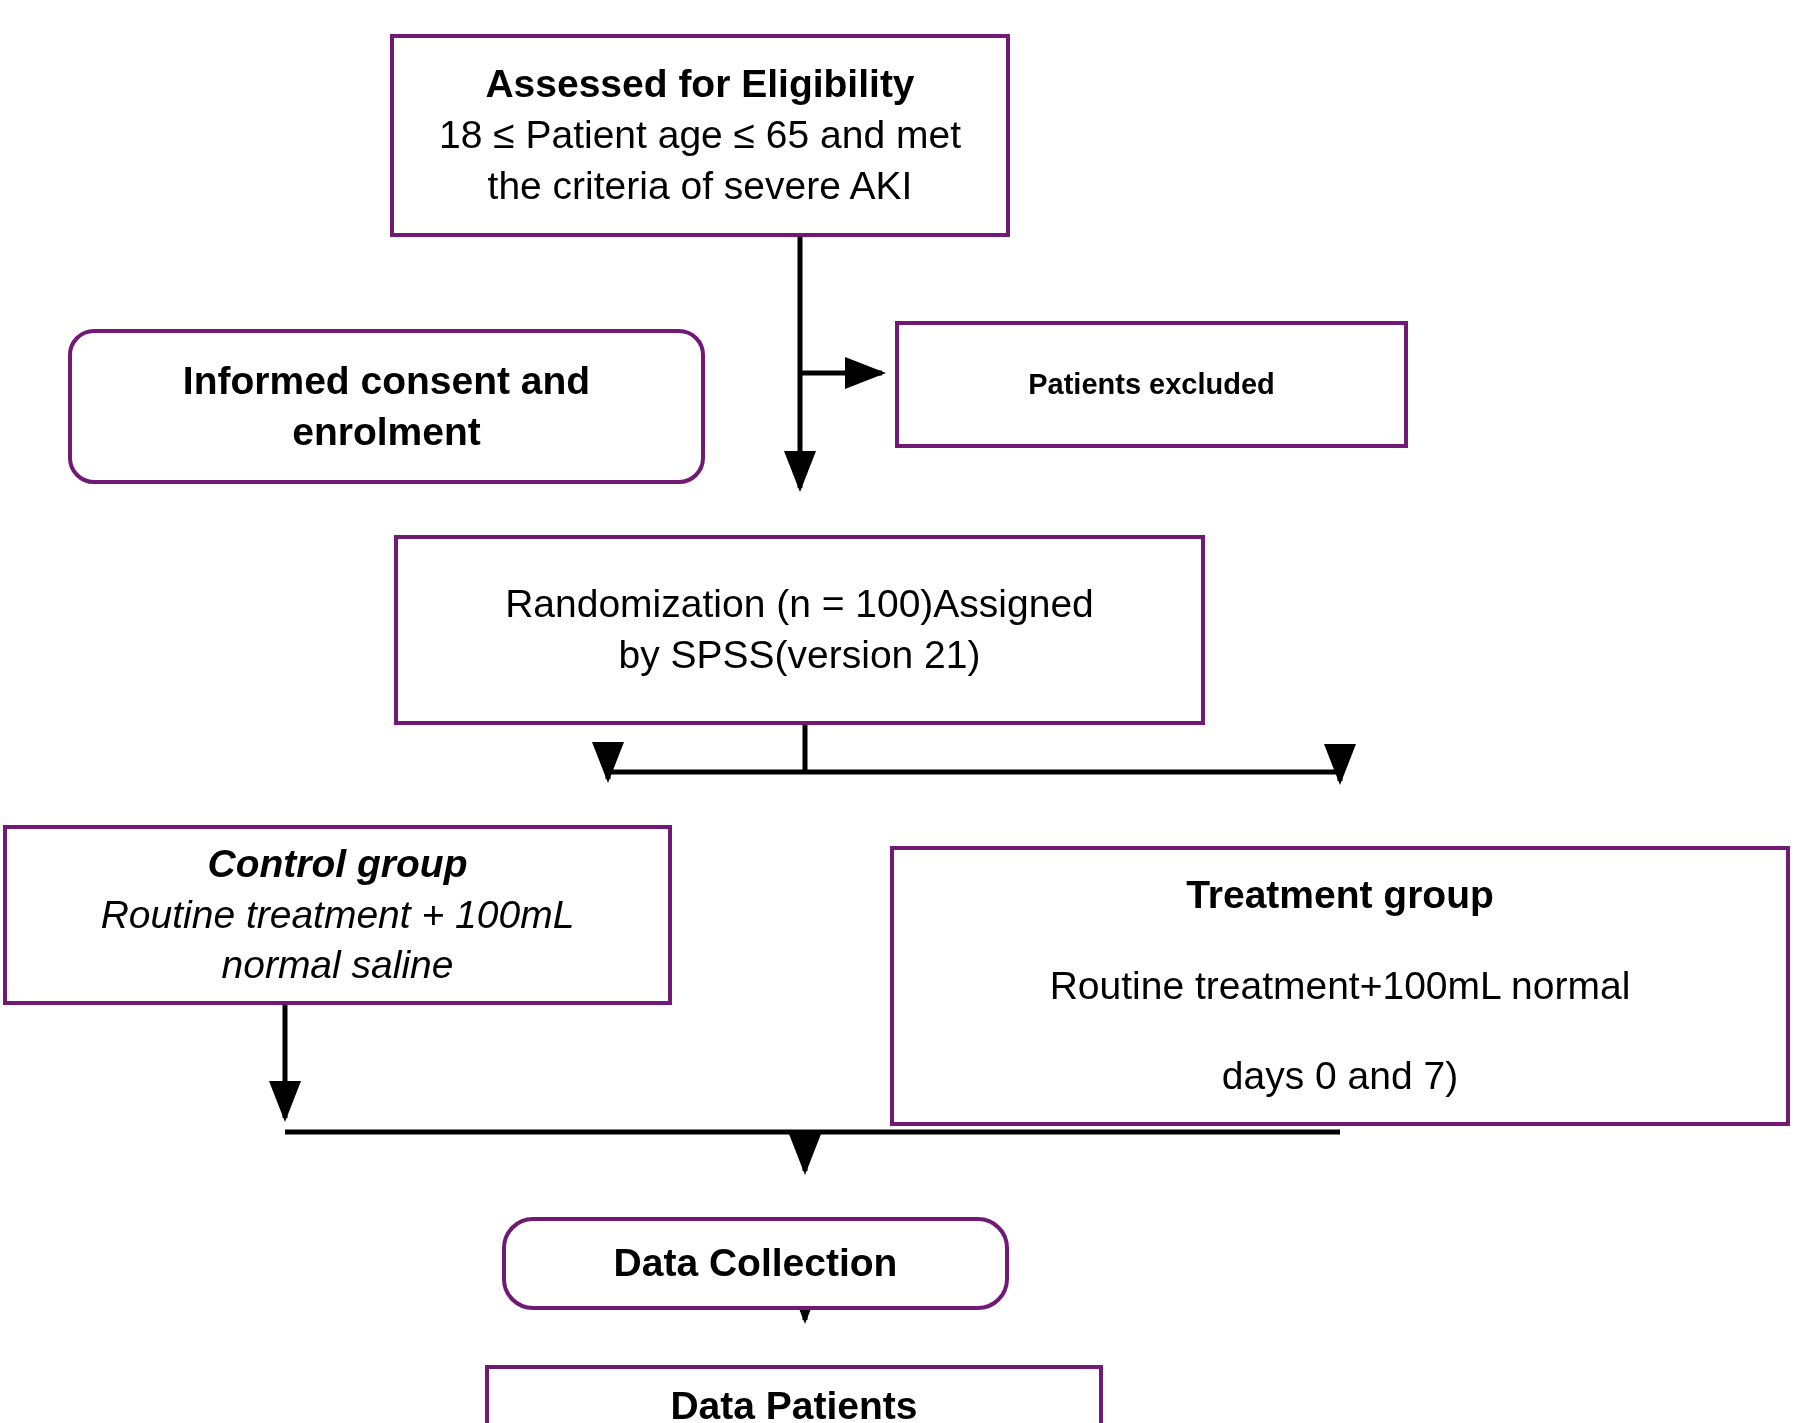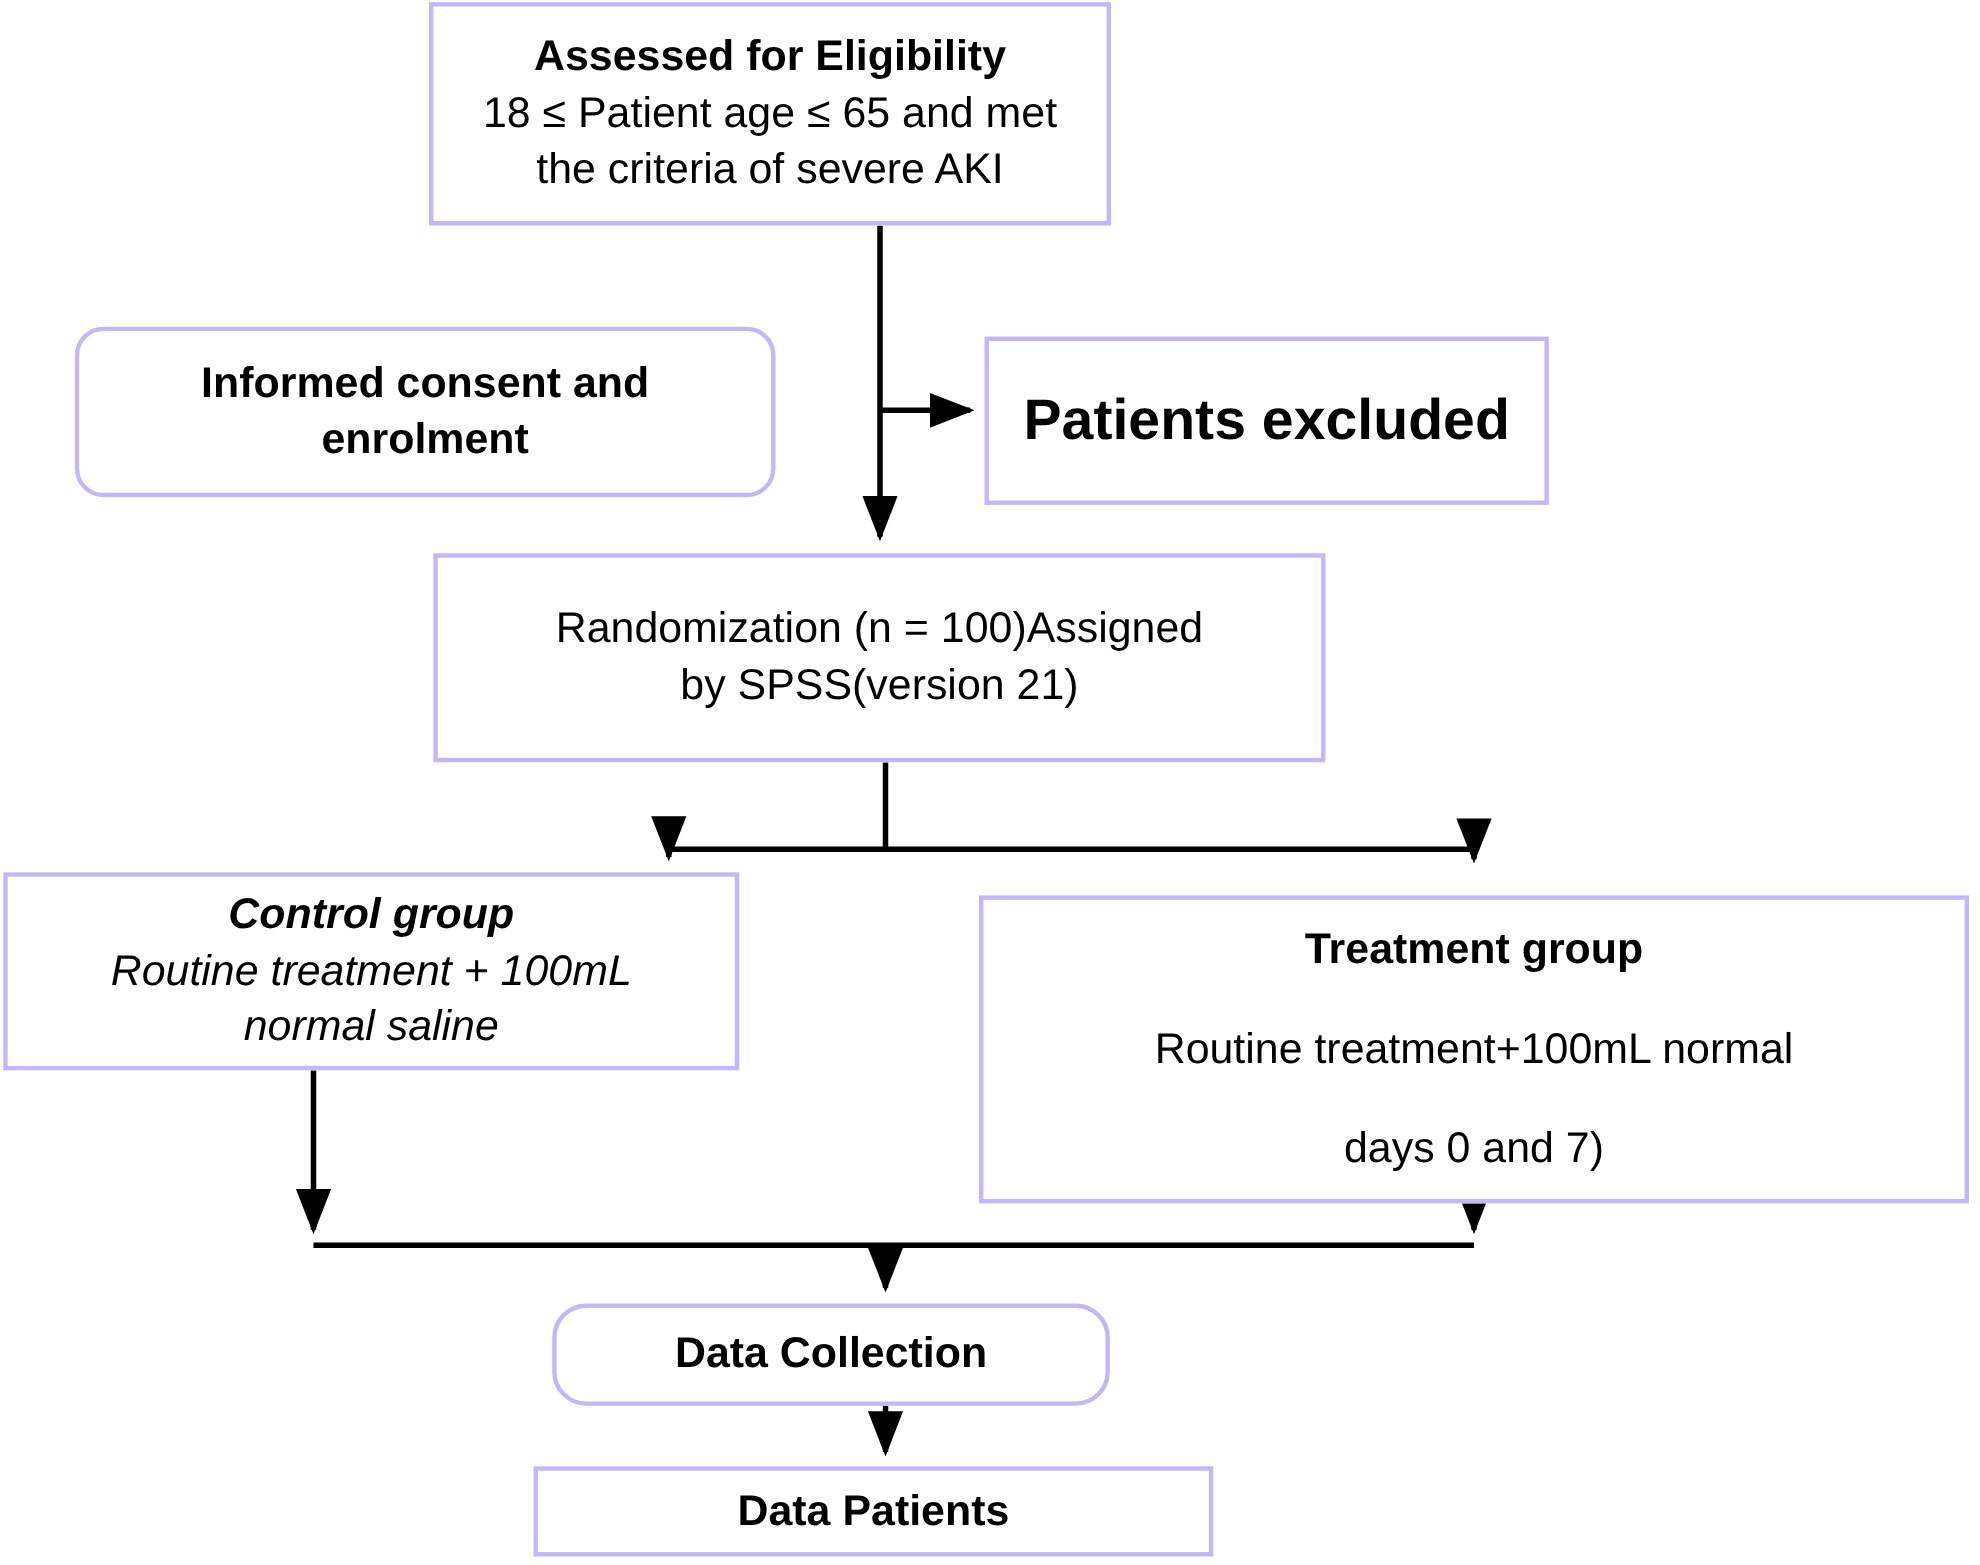--- a/index.html
+++ b/index.html
@@ -12,41 +12,42 @@
     width: 1800px;
     height: 1423px;
     background: #ffffff;
     font-family: "Liberation Sans", sans-serif;
     color: #000000;
     overflow: hidden;
   }
   .node {
     position: absolute;
     box-sizing: border-box;
-    border: 4px solid #c4b5fd;
+    border: 4px solid #701a75;
     background: #ffffff;
     display: flex;
     flex-direction: column;
     align-items: center;
     justify-content: center;
     text-align: center;
     line-height: 1.30;
     padding: 4px 10px;
+    margin-top: 32px;
   }
   .node .ln {
     display: block;
     white-space: nowrap;
   }
   .ln.bold {
     font-weight: bold;
   }
   
   #node-assessed      { left: 390px;  top: 2px;    width: 620px; height: 203px; font-size: 39px; }
   #node-consent       { left: 68px;   top: 297px;  width: 637px; height: 155px; font-size: 39px; border-radius: 26px; }
-  #node-excluded      { left: 895px;  top: 306px;  width: 513px; height: 153px; font-size: 52px; }
+  #node-excluded      { left: 895px;  top: 289px;  width: 513px; height: 127px; font-size: 29px; }
   #node-randomization { left: 394px;  top: 503px;  width: 811px; height: 190px; font-size: 39px; }
   #node-control       { left: 3px;    top: 793px;  width: 669px; height: 180px; font-size: 39px; font-style: italic; }
   #node-treatment     { left: 890px;  top: 814px;  width: 900px; height: 280px; font-size: 39px; gap: 40px; }
   #node-collection    { left: 502px;  top: 1185px; width: 507px; height: 93px;  font-size: 39px; border-radius: 31px; }
   #node-analysis      { left: 485px;  top: 1333px; width: 618px; height: 82px;  font-size: 39px; }
 
   #edges {
     position: absolute;
     left: 0;
     top: 0;

